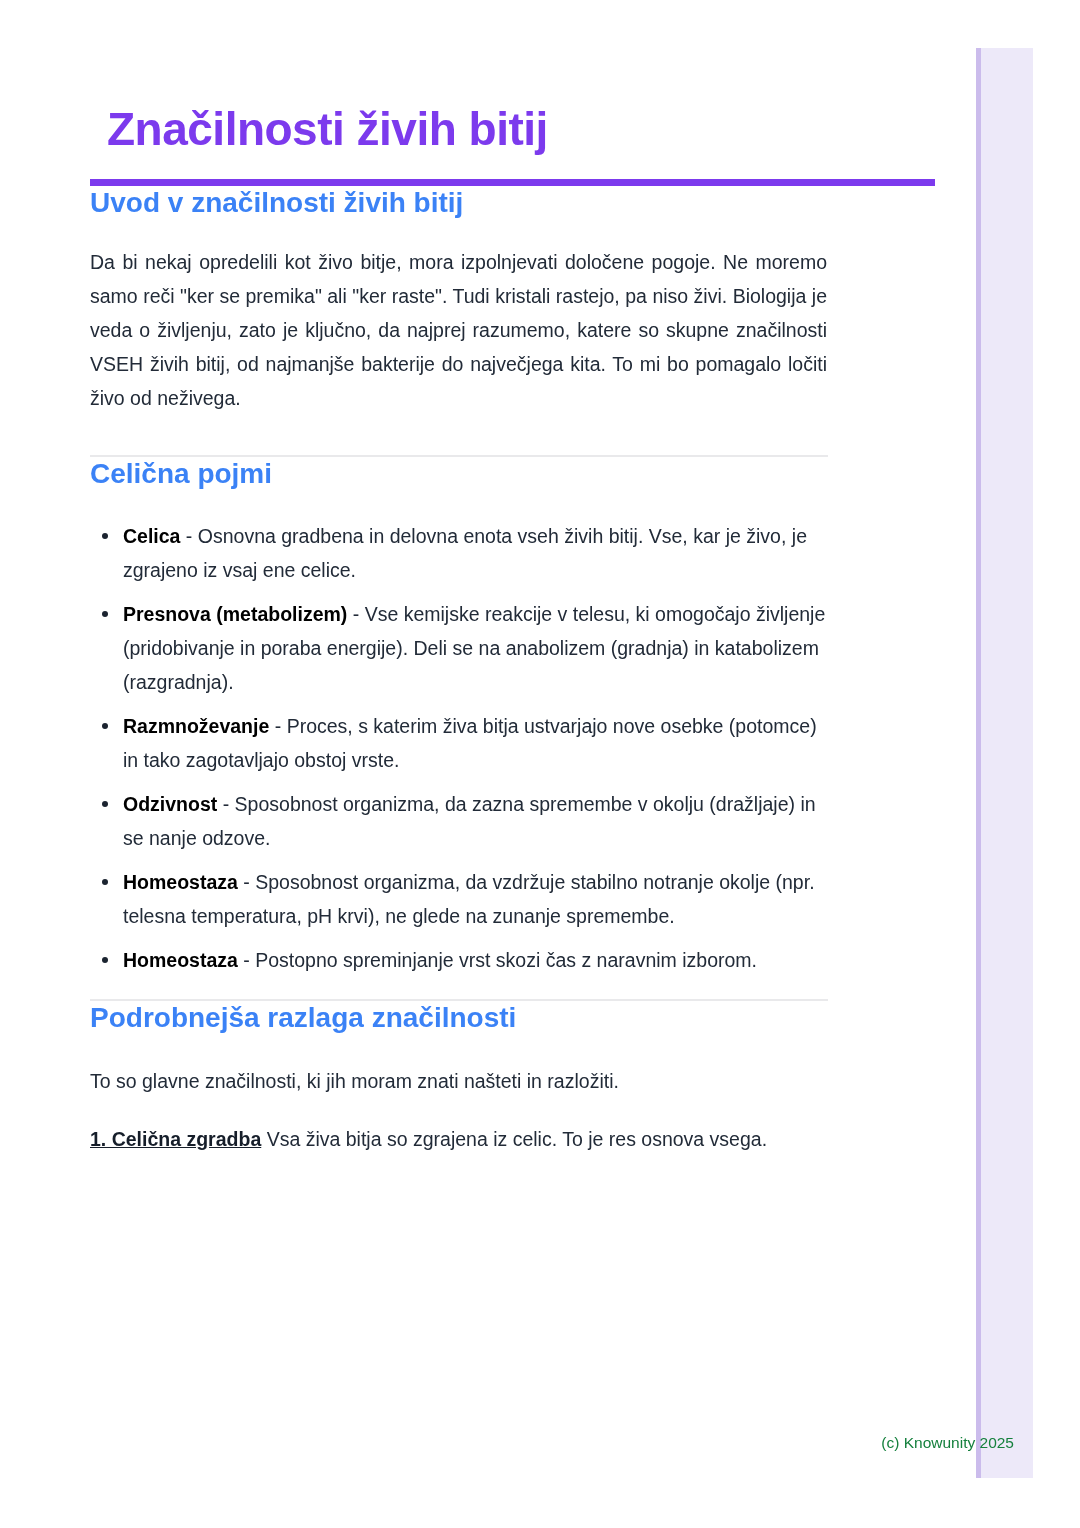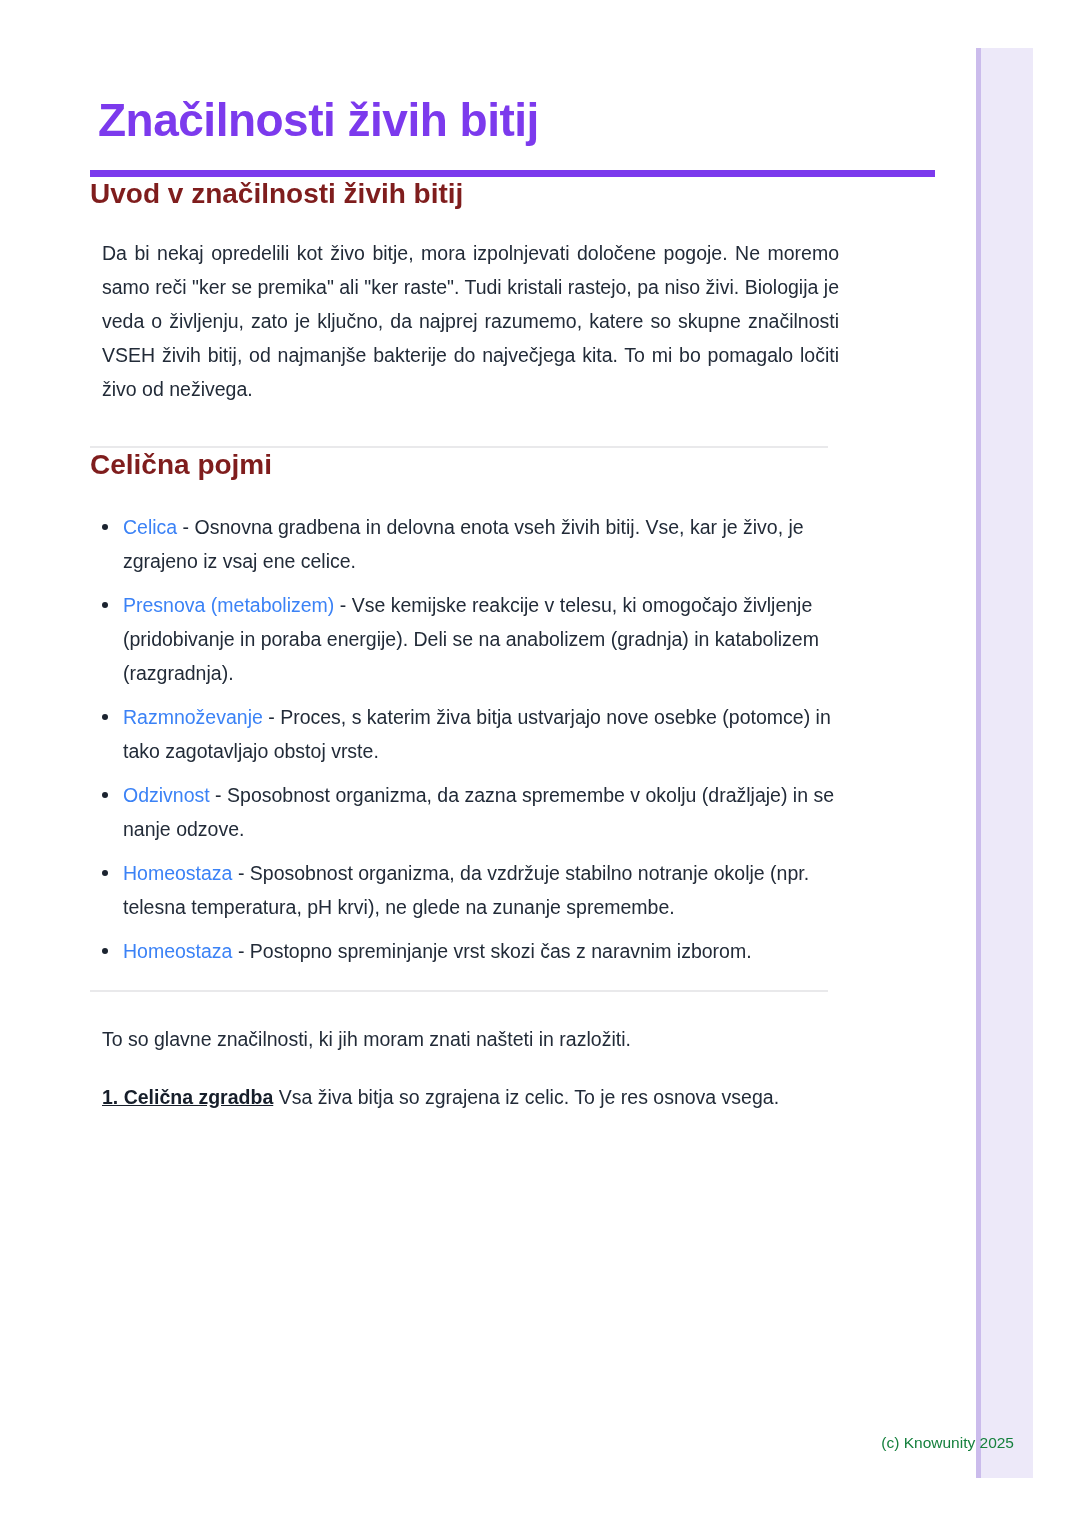--- a/index.html
+++ b/index.html
@@ -24,46 +24,46 @@
     border-left:5px solid #CBBCEC;
     z-index:1;
   }
   .content{
     position:relative;
     z-index:2;
     margin-left:90px;
     width:845px;
   }
   h1.doc-title{
-    margin:8px;
+    margin:17px;
     padding-top:84px;
     font-size:46px;
     line-height:1.25;
     font-weight:700;
     letter-spacing:-0.5px;
     color:#7C3AED;
   }
   .title-rule{
     margin-top:20px;
     width:845px;
     height:7px;
     background:#7C3AED;
   }
   h2.section-heading{
     margin:0;
     font-size:28px;
     line-height:1.2;
     font-weight:700;
-    color:#7f1d1d;
+    color:#3b82f6;
   }
   .h2-intro{margin-top:46px;}
   .h2-key{margin-top:30px;}
   .h2-detail{margin-top:30px;}
   p{
-    margin:12px;
+    margin:0;
     font-size:19.5px;
     line-height:34px;
     color:#222B38;
   }
   .intro-paragraph{
     margin-top:26px;
     width:737px;
     text-align:justify;
   }
   .divider{
@@ -95,22 +95,22 @@
     content:"";
     position:absolute;
     left:12px;
     top:14px;
     width:6px;
     height:6px;
     border-radius:50%;
     background:#1B2430;
   }
   strong.term{
-    font-weight:400;
-    color:#3b82f6;
+    font-weight:700;
+    color:#000000;
   }
   .lead-paragraph{
     margin-top:30px;
     width:745px;
   }
   .numbered-item{
     margin-top:24px;
     width:745px;
   }
   .numbered-item strong{
@@ -152,20 +152,21 @@
       <li><strong class="term">Celica</strong><span> - </span><span>Osnovna gradbena in delovna enota vseh živih bitij. Vse, kar je živo, je zgrajeno iz vsaj ene celice.</span></li>
       <li><strong class="term">Presnova (metabolizem)</strong><span> - </span><span>Vse kemijske reakcije v telesu, ki omogočajo življenje (pridobivanje in poraba energije). Deli se na anabolizem (gradnja) in katabolizem (razgradnja).</span></li>
       <li><strong class="term">Razmnoževanje</strong><span> - </span><span>Proces, s katerim živa bitja ustvarjajo nove osebke (potomce) in tako zagotavljajo obstoj vrste.</span></li>
       <li><strong class="term">Odzivnost</strong><span> - </span><span>Sposobnost organizma, da zazna spremembe v okolju (dražljaje) in se nanje odzove.</span></li>
       <li><strong class="term">Homeostaza</strong><span> - </span><span>Sposobnost organizma, da vzdržuje stabilno notranje okolje (npr. telesna temperatura, pH krvi), ne glede na zunanje spremembe.</span></li>
       <li><strong class="term">Homeostaza</strong><span> - </span><span>Postopno spreminjanje vrst skozi čas z naravnim izborom.</span></li>
     </ul>
 
     <div class="divider divider-2"></div>
 
+    <h2 class="section-heading h2-detail">Podrobnejša razlaga značilnosti</h2>
     <p class="lead-paragraph">To so glavne značilnosti, ki jih moram znati našteti in razložiti.</p>
 
     <p class="numbered-item"><strong>1. Celična zgradba</strong> <span>Vsa živa bitja so zgrajena iz celic. To je res osnova vsega.</span></p>
 
 
   </div>
 
   <div class="footer-credit">(c) Knowunity 2025</div>
 
 </div>

